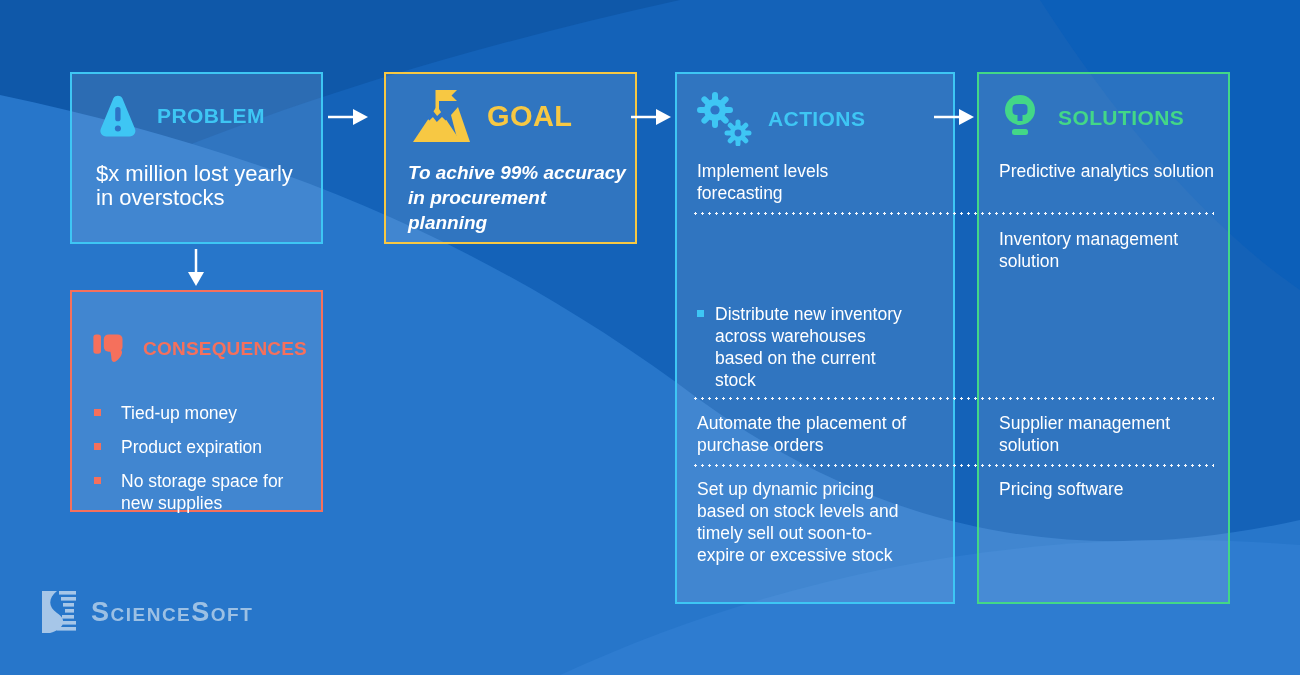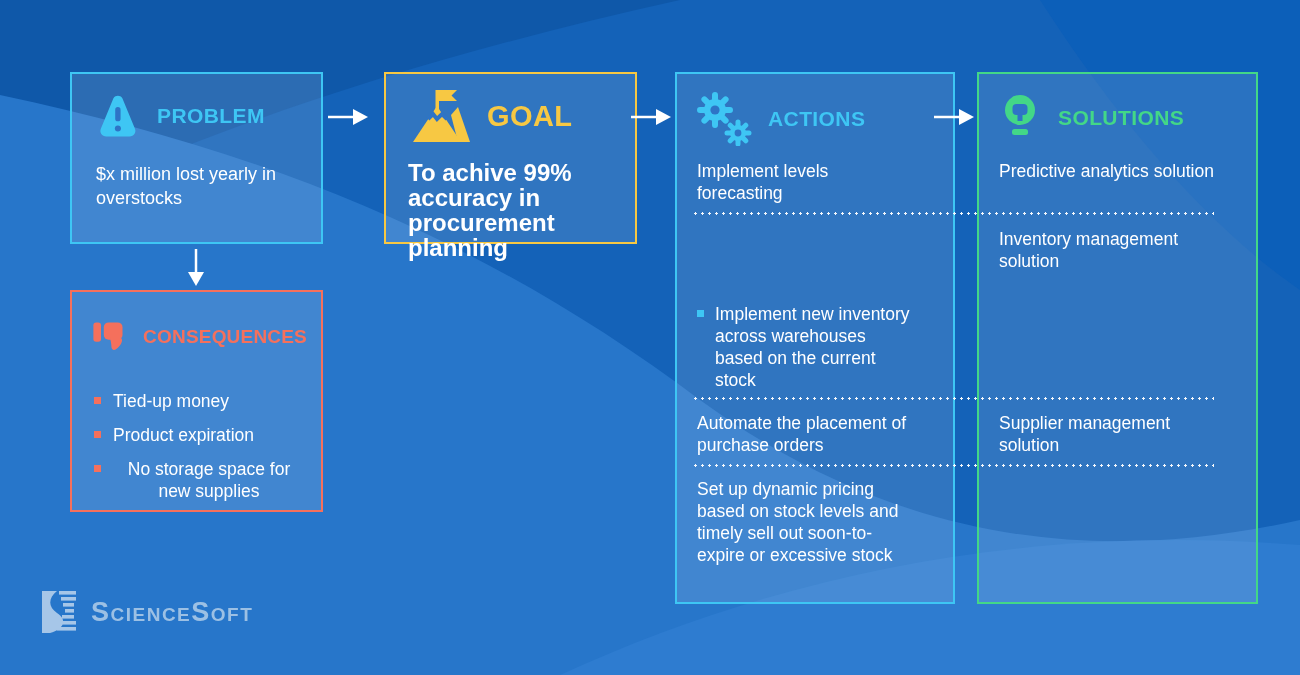--- a/index.html
+++ b/index.html
@@ -12,52 +12,52 @@
   .bg{position:absolute;inset:0;}
   .box{
     position:absolute;
     border:2px solid;
     background:rgba(255,255,255,0.12);
     box-sizing:border-box;
   }
   .box.problem{left:70px;top:72px;width:253px;height:172px;border-color:#3EC6F4;}
   .box.goal{left:384px;top:72px;width:253px;height:172px;border-color:#F7C843;}
   .box.actions{left:675px;top:72px;width:280px;height:532px;border-color:#3EC6F4;}
-  .box.solutions{left:977px;top:72px;width:281px;height:532px;border-color:#43D787;}
+  .box.solutions{left:977px;top:72px;width:253px;height:532px;border-color:#43D787;}
   .box.consequences{left:70px;top:290px;width:253px;height:222px;border-color:#F5705C;}
 
   .hdr{display:flex;align-items:center;gap:15px;padding:18px 14px 0 20px;}
   .hdr-label{font-weight:bold;letter-spacing:.4px;font-size:21px;}
   .hdr-label.cyan{color:#3EC6F4;}
   .hdr-label.yellow{color:#F7C843;font-size:29px;}
   .hdr-label.green{color:#43D787;}
   .hdr-label.coral{color:#F5705C;font-size:19px;letter-spacing:.2px;}
 
-  .body-text{font-size:18px;line-height:24px;}
+  .body-text{font-size:22px;line-height:24px;}
   .problem-body{position:absolute;left:24px;top:88px;width:212px;}
-  .goal-body{position:absolute;left:22px;top:86px;width:220px;font-weight:bold;font-size:24px;line-height:25px;}
+  .goal-body{position:absolute;left:22px;top:86px;width:220px;font-weight:bold;font-size:19px;line-height:25px;font-style:italic;}
 
   .cell{position:absolute;left:20px;width:218px;font-size:17.5px;line-height:22px;}
   .a-step1{top:86px;}
   .a-b1{top:154px;}
   .a-b2{top:229px;}
   .a-step3{top:338px;}
   .a-step4{top:404px;}
   .s-i0{top:86px;}
   .s-i1{top:154px;}
   .s-i2{top:338px;}
   .s-i3{top:404px;}
 
   .brow{display:flex;gap:11px;}
   .sq{flex:0 0 auto;width:7px;height:7px;margin-top:7px;}
   .sq.cyan-sq{background:#3EC6F4;}
   .sq.coral-sq{background:#F5705C;}
 
   .cons-list{margin-top:30px;padding:0 16px 0 22px;display:flex;flex-direction:column;gap:12px;}
-  .cons-list .brow{gap:12px;text-align:center;}
+  .cons-list .brow{gap:20px;}
   .cons-list .btext{font-size:17.5px;line-height:22px;}
 
   .dotted{
     position:absolute;left:692px;width:522px;height:3px;
     background-image:radial-gradient(circle 1.3px at 50% 50%, #fff 98%, transparent);
     background-size:7px 3px;background-repeat:repeat-x;
     opacity:.95;
   }
   .dotted.d1{top:212px;} .dotted.d2{top:397px;} .dotted.d3{top:464px;}
 
@@ -120,43 +120,44 @@
           <path d="M41,30 L41,52 M30,41 L52,41 M33.2,33.2 L48.8,48.8 M48.8,33.2 L33.2,48.8"></path>
         </g>
         <circle cx="41" cy="41" r="8" fill="#3EC6F4"></circle>
         <circle cx="41" cy="41" r="3.4" fill="#2E74C6"></circle>
       </svg>
       <span class="hdr-label cyan">ACTIONS</span>
     </div>
     <div class="cell a-step1">Implement levels forecasting</div>
     <div class="cell a-b2 brow">
       <span class="sq cyan-sq"></span>
-      <span class="btext">Implement new inventory across warehouses based on the current stock</span>
+      <span class="btext">Distribute new inventory across warehouses based on the current stock</span>
     </div>
     <div class="cell a-step3">Automate the placement of purchase orders</div>
     <div class="cell a-step4">Set up dynamic pricing based on stock levels and timely sell out soon-to-expire or excessive stock</div>
   </div>
 
   <div class="box solutions">
     <div class="hdr">
       <svg width="44" height="52" viewBox="0 0 44 52">
         <circle cx="21" cy="18" r="15" fill="#43D787"></circle>
         <rect x="13" y="37" width="16" height="6" rx="2.5" fill="#43D787"></rect>
         <rect x="13.5" y="12" width="15" height="11" rx="4" fill="#2E74C6"></rect>
         <rect x="18.5" y="20" width="5" height="9" fill="#2E74C6"></rect>
       </svg>
       <span class="hdr-label green">SOLUTIONS</span>
     </div>
     <div class="cell s-i0">Predictive analytics solution</div>
     <div class="cell s-i1">Inventory management solution</div>
     <div class="cell s-i2">Supplier management solution</div>
+    <div class="cell s-i3">Pricing software</div>
   </div>
 
   <div class="box consequences">
-    <div class="hdr" style="padding-top:22px;">
+    <div class="hdr" style="padding-top:34px;">
       <svg width="52" height="46" viewBox="0 0 52 46">
         <rect x="2" y="2" width="11" height="28" rx="4" fill="#F5705C"></rect>
         <rect x="17" y="2" width="27" height="25" rx="7" fill="#F5705C"></rect>
         <path d="M26,24 h14 c3,0 4,3 3,6 c-1,4 -5,9 -9,11 c-3,1.5 -6,0 -6,-4 c0,-4 -1,-8 -2,-13 z" fill="#F5705C"></path>
       </svg>
       <span class="hdr-label coral">CONSEQUENCES</span>
     </div>
     <div class="cons-list">
       <div class="brow">
         <span class="sq coral-sq"></span>

